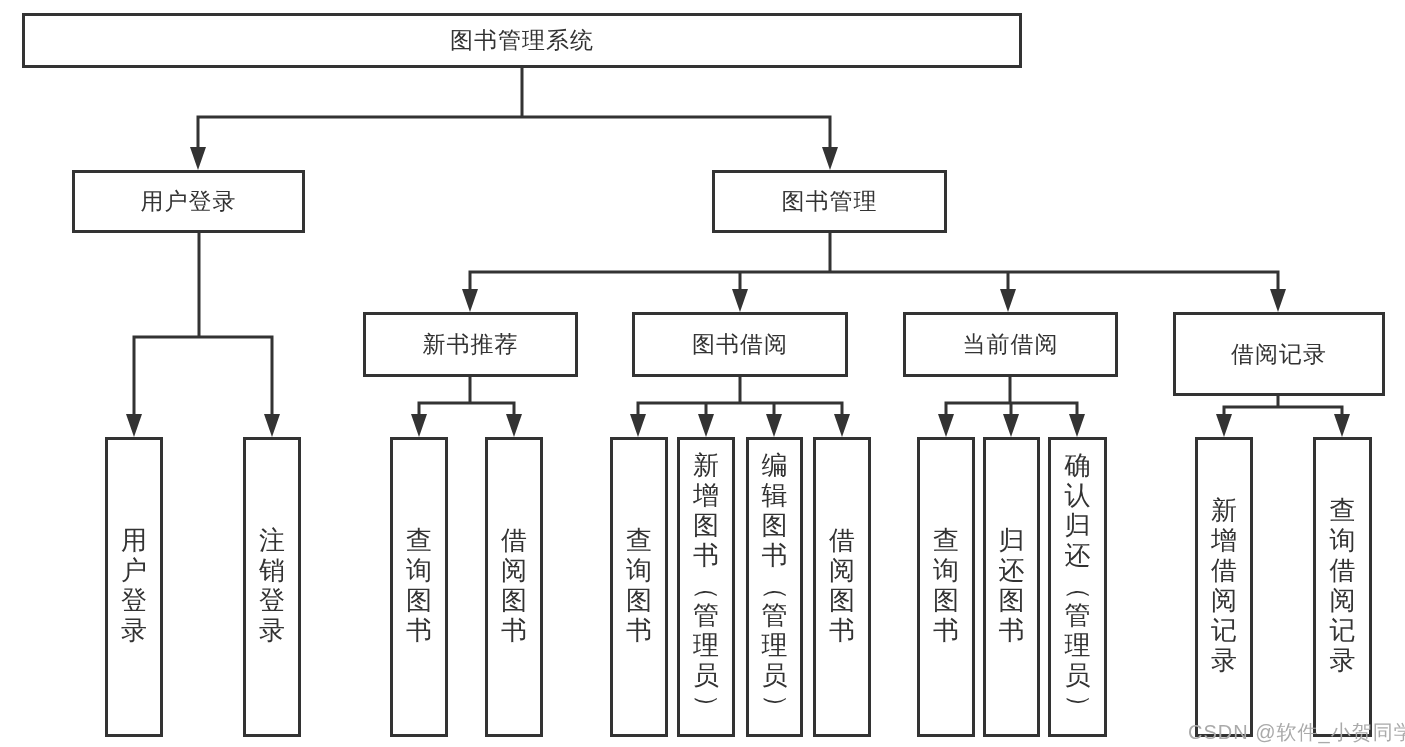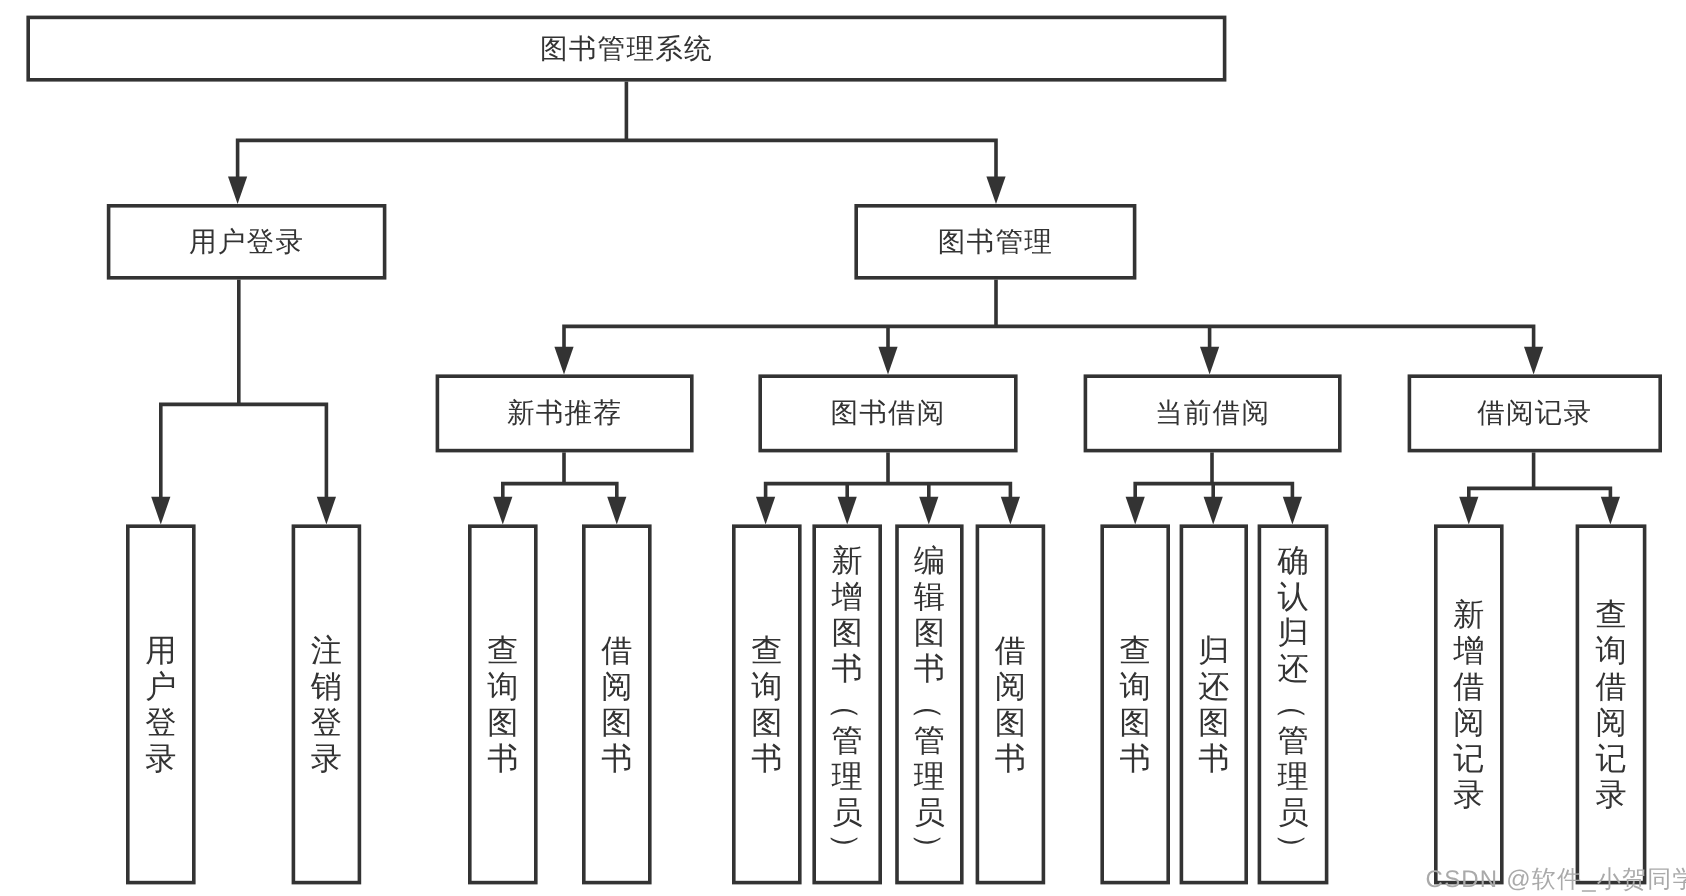--- a/index.html
+++ b/index.html
@@ -6,21 +6,21 @@
   body{
     width:1405px;height:747px;position:relative;background:#ffffff;
     font-family:"Liberation Sans","DejaVu Sans",sans-serif;
     color:#333333;overflow:hidden;
   }
   .stage{position:absolute;left:0;top:0;width:1405px;height:747px;}
   svg.connectors{position:absolute;left:0;top:0;z-index:1;}
   .node{
     position:absolute;box-sizing:border-box;background:#ffffff;
     border:3px solid #333333;z-index:2;
-    display:flex;align-items:center;justify-content:center;
+    display:flex;align-items:center;justify-content:center;font-family:Liberation Mono, monospace;
   }
   .node.h{font-size:23px;letter-spacing:1px;}
   .node.v{font-size:26px;}
   .vtext{display:flex;flex-direction:column;align-items:center;}
   .vtext span{line-height:30px;height:30px;display:block;}
   .vtext span.rot{transform:rotate(90deg);}
   .watermark{
     position:absolute;z-index:3;left:1188px;top:719px;
     font-size:20px;color:#aaaaaa;letter-spacing:1px;white-space:nowrap;
   }
@@ -67,37 +67,37 @@
       <polygon points="1069,414 1085,414 1077,437"></polygon>
       <polygon points="1216,414 1232,414 1224,437"></polygon>
       <polygon points="1334,414 1350,414 1342,437"></polygon>
     </g>
   </svg>
 
   <div class="node h" style="left:22px;top:13px;width:1000px;height:55px">
     <span>图书管理系统</span>
   </div>
 
-  <div class="node h" style="left:89px;top:170px;width:233px;height:63px">
+  <div class="node h" style="left:72px;top:170px;width:233px;height:63px">
     <span>用户登录</span>
   </div>
   <div class="node h" style="left:712px;top:170px;width:235px;height:63px">
     <span>图书管理</span>
   </div>
 
   <div class="node h" style="left:363px;top:312px;width:215px;height:65px">
     <span>新书推荐</span>
   </div>
   <div class="node h" style="left:903px;top:312px;width:215px;height:65px">
     <span>当前借阅</span>
   </div>
   <div class="node h" style="left:632px;top:312px;width:216px;height:65px">
     <span>图书借阅</span>
   </div>
-  <div class="node h" style="left:1173px;top:312px;width:212px;height:65px">
+  <div class="node h" style="left:1173px;top:312px;width:212px;height:84px">
     <span>借阅记录</span>
   </div>
 
   <div class="node v" style="left:105px;top:437px;width:58px;height:300px">
     <span class="vtext">
         <span>用</span>
         <span>户</span>
         <span>登</span>
         <span>录</span>
       </span>

